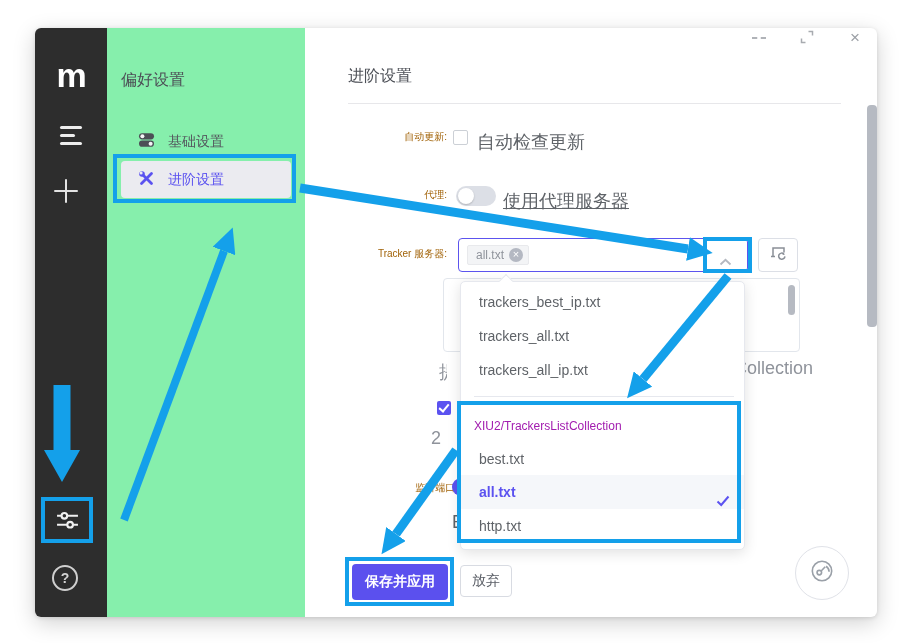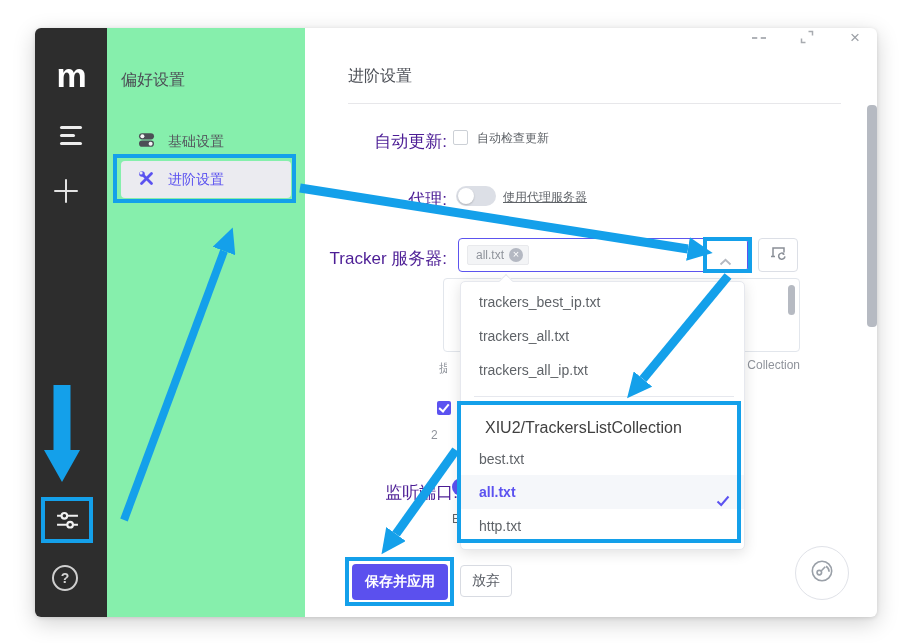--- a/index.html
+++ b/index.html
@@ -18,22 +18,22 @@
            border-radius:50%;color:#d4d4d4;font-size:14px;font-weight:bold;text-align:center;line-height:23px;}
   
   .prefs{position:absolute;left:72px;top:0;width:198px;height:100%;background:#86efac;}
   .prefs-title{position:absolute;left:14px;top:42px;font-size:16px;color:#4d5057;}
   .pitem{position:absolute;left:14px;width:170px;height:37px;display:flex;align-items:center;gap:13px;
          padding-left:17px;font-size:14px;color:#54575e;border-radius:4px;}
   .pitem.sel{background:#ebebf0;color:#5b52f0;}
   
   .main-title{position:absolute;left:313px;top:38px;font-size:16px;color:#4d5057;}
   .divider{position:absolute;left:313px;top:75px;width:493px;height:1px;background:#e7e7ea;}
-  .flabel{position:absolute;width:130px;text-align:right;font-size:17px;color:#4c1d95;}
-  .ftext{position:absolute;font-size:12px;color:#5f6368;}
+  .flabel{position:absolute;width:130px;text-align:right;font-size:10px;color:#a16207;}
+  .ftext{position:absolute;font-size:18px;color:#5f6368;}
   .checkbox{position:absolute;width:15px;height:15px;border:1px solid #ccd0d6;border-radius:2px;background:#fff;}
   .switch{position:absolute;width:40px;height:20px;border-radius:10px;background:#dcdfe6;}
   .switch .knob{position:absolute;left:2px;top:2px;width:16px;height:16px;border-radius:50%;background:#fff;
                 box-shadow:0 1px 2px rgba(0,0,0,.2);}
   .select{position:absolute;left:423px;top:210px;width:290px;height:34px;background:#fff;
           border:1px solid #5c54ee;border-radius:4px;}
   .tag{position:absolute;left:8px;top:6px;height:20px;display:flex;align-items:center;gap:5px;
        background:#f3f4f6;border:1px solid #e8e9ec;border-radius:2px;padding:0 5px 0 8px;
        font-size:12px;color:#8f939b;}
   .tagx{width:14px;height:14px;border-radius:50%;background:#b4b8c2;color:#fff;font-size:11px;
@@ -49,21 +49,21 @@
   .pswitch-frag{position:absolute;left:417px;top:450px;width:30px;height:18px;border-radius:9px;background:#5b52f0;}
   .clip{overflow:hidden;white-space:nowrap;}
   
   .dropdown{position:absolute;left:425px;top:253px;width:285px;height:269px;background:#fff;
             border:1px solid #e6e8ee;border-radius:5px;box-shadow:0 3px 14px rgba(0,0,0,.12);}
   .dropdown .notch{position:absolute;left:40px;top:-6px;width:10px;height:10px;background:#fff;
                    border-left:1px solid #e6e8ee;border-top:1px solid #e6e8ee;transform:rotate(45deg);}
   .ditem{position:absolute;left:0;width:100%;height:34px;line-height:34px;padding-left:18px;
          font-size:14px;color:#5f6368;}
   .ditem.sel{background:#f5f7fa;color:#5b52f0;font-weight:bold;}
-  .dgroup{position:absolute;left:24px;font-size:16px;color:#404040;}
+  .dgroup{position:absolute;left:13px;font-size:12px;color:#a21caf;}
   .ddiv{position:absolute;left:13px;width:260px;height:1px;background:#e6e8ee;}
   
   .savebtn{position:absolute;left:317px;top:536px;width:96px;height:36px;background:#5b50ee;border:none;
            border-radius:4px;color:#fff;font-size:14px;font-weight:bold;font-family:inherit;}
   .discardbtn{position:absolute;left:425px;top:537px;width:52px;height:32px;background:#fff;
               border:1px solid #d8dbe2;border-radius:4px;color:#5a5e66;font-size:14px;font-family:inherit;}
   .speedbtn{position:absolute;left:760px;top:518px;width:54px;height:54px;border-radius:50%;
             border:1px solid #e0e2e8;background:#fff;display:flex;align-items:center;justify-content:center;}
   
   .wmin{position:absolute;left:717px;top:9px;width:14px;height:0;border-top:2px dashed #b0b3b8;}

